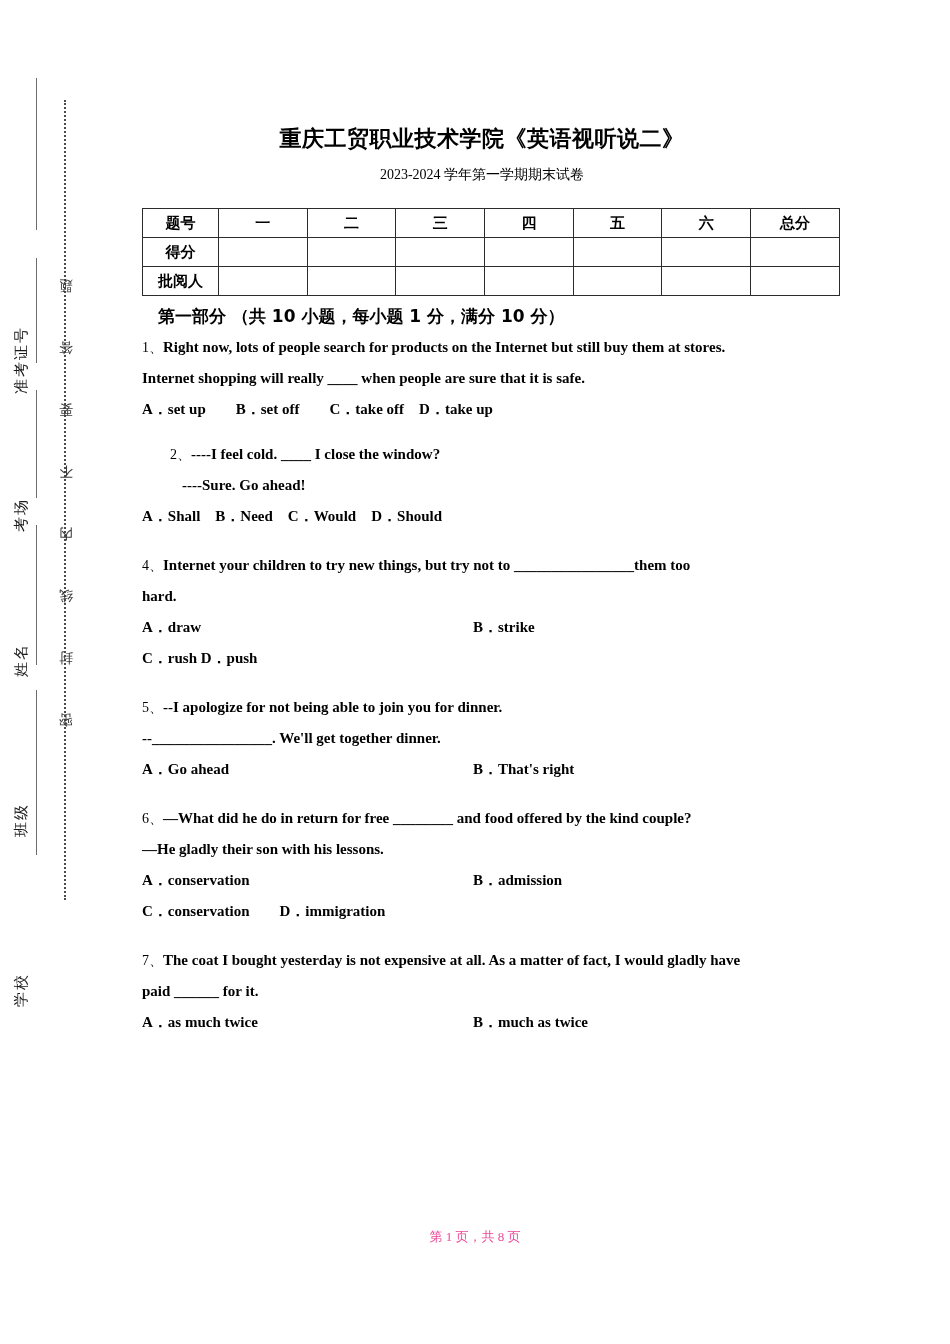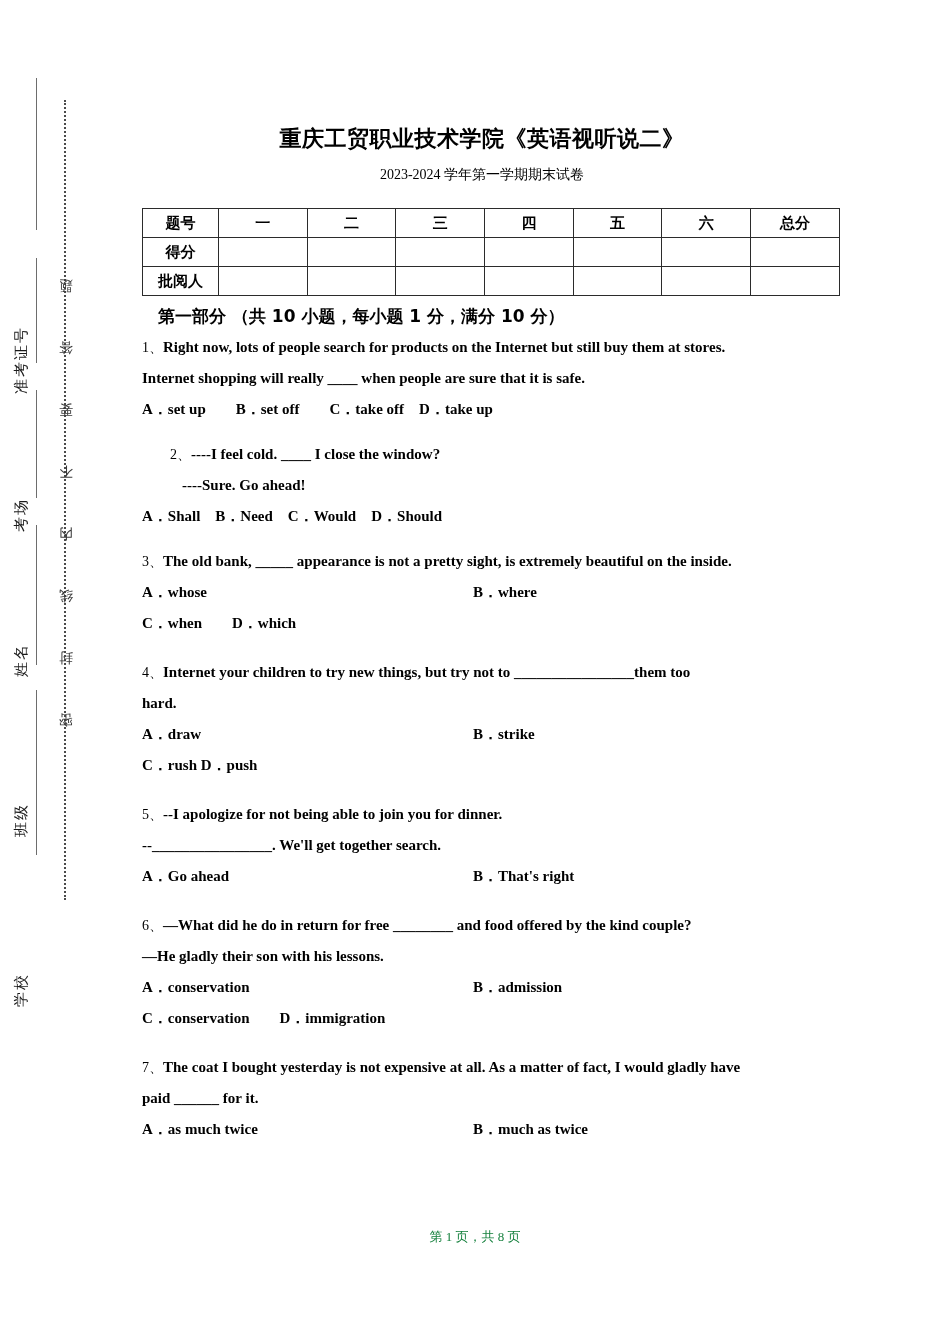--- a/index.html
+++ b/index.html
@@ -141,21 +141,21 @@
   .opt-col-b { display: inline-block; }
 
   
   #page-footer {
     position: absolute;
     left: 0;
     top: 1228px;
     width: 950px;
     text-align: center;
     font-size: 13px;
-    color: #15803d;
+    color: #ec4899;
   }
 </style>
 </head>
 <body>
 
 <div id="margin-strip">
   <div class="seal-solid-line" style="top:78px;height:152px;"></div>
   <div class="seal-solid-line" style="top:258px;height:105px;"></div>
   <div class="seal-solid-line" style="top:390px;height:108px;"></div>
   <div class="seal-solid-line" style="top:525px;height:140px;"></div>
@@ -226,40 +226,33 @@
     <div class="q-line">Internet shopping will really ____ when people are sure that it is safe.</div>
     <div class="opt-row">A．set up　　B．set off　　C．take off　D．take up</div>
   </div>
 
   <div class="question">
     <div class="q-line indent" style="padding-top:22px;"><span class="q-num">2、</span><span>----I feel cold. ____ I close the window?</span></div>
     <div class="q-line indent2">----Sure. Go ahead!</div>
     <div class="opt-row">A．Shall　B．Need　C．Would　D．Should</div>
   </div>
 
-  <div class="question">
-    <div class="q-line" style="padding-top:22px;"><span class="q-num">3、</span><span>The old bank, _____ appearance is not a pretty sight, is extremely beautiful on the inside.</span></div>
-    <div class="opt-row two-col">
-      <span class="opt-col-a">A．whose</span><span class="opt-col-b">B．where</span>
-    </div>
-    <div class="opt-row">C．when　　D．which</div>
-  </div>
 
   <div class="question">
     <div class="q-line" style="padding-top:26px;"><span class="q-num">4、</span><span>Internet your children to try new things, but try not to ________________them too</span></div>
     <div class="q-line">hard.</div>
     <div class="opt-row two-col">
       <span class="opt-col-a">A．draw</span><span class="opt-col-b">B．strike</span>
     </div>
     <div class="opt-row">C．rush D．push</div>
   </div>
 
   <div class="question">
     <div class="q-line" style="padding-top:26px;"><span class="q-num">5、</span><span>--I apologize for not being able to join you for dinner.</span></div>
-    <div class="q-line">--________________. We'll get together search.</div>
+    <div class="q-line">--________________. We'll get together dinner.</div>
     <div class="opt-row two-col">
       <span class="opt-col-a">A．Go ahead</span><span class="opt-col-b">B．That's right</span>
     </div>
   </div>
 
   <div class="question">
     <div class="q-line" style="padding-top:26px;"><span class="q-num">6、</span><span>—What did he do in return for free ________ and food offered by the kind couple?</span></div>
     <div class="q-line">—He gladly their son with his lessons.</div>
     <div class="opt-row two-col">
       <span class="opt-col-a">A．conservation</span><span class="opt-col-b">B．admission</span>

